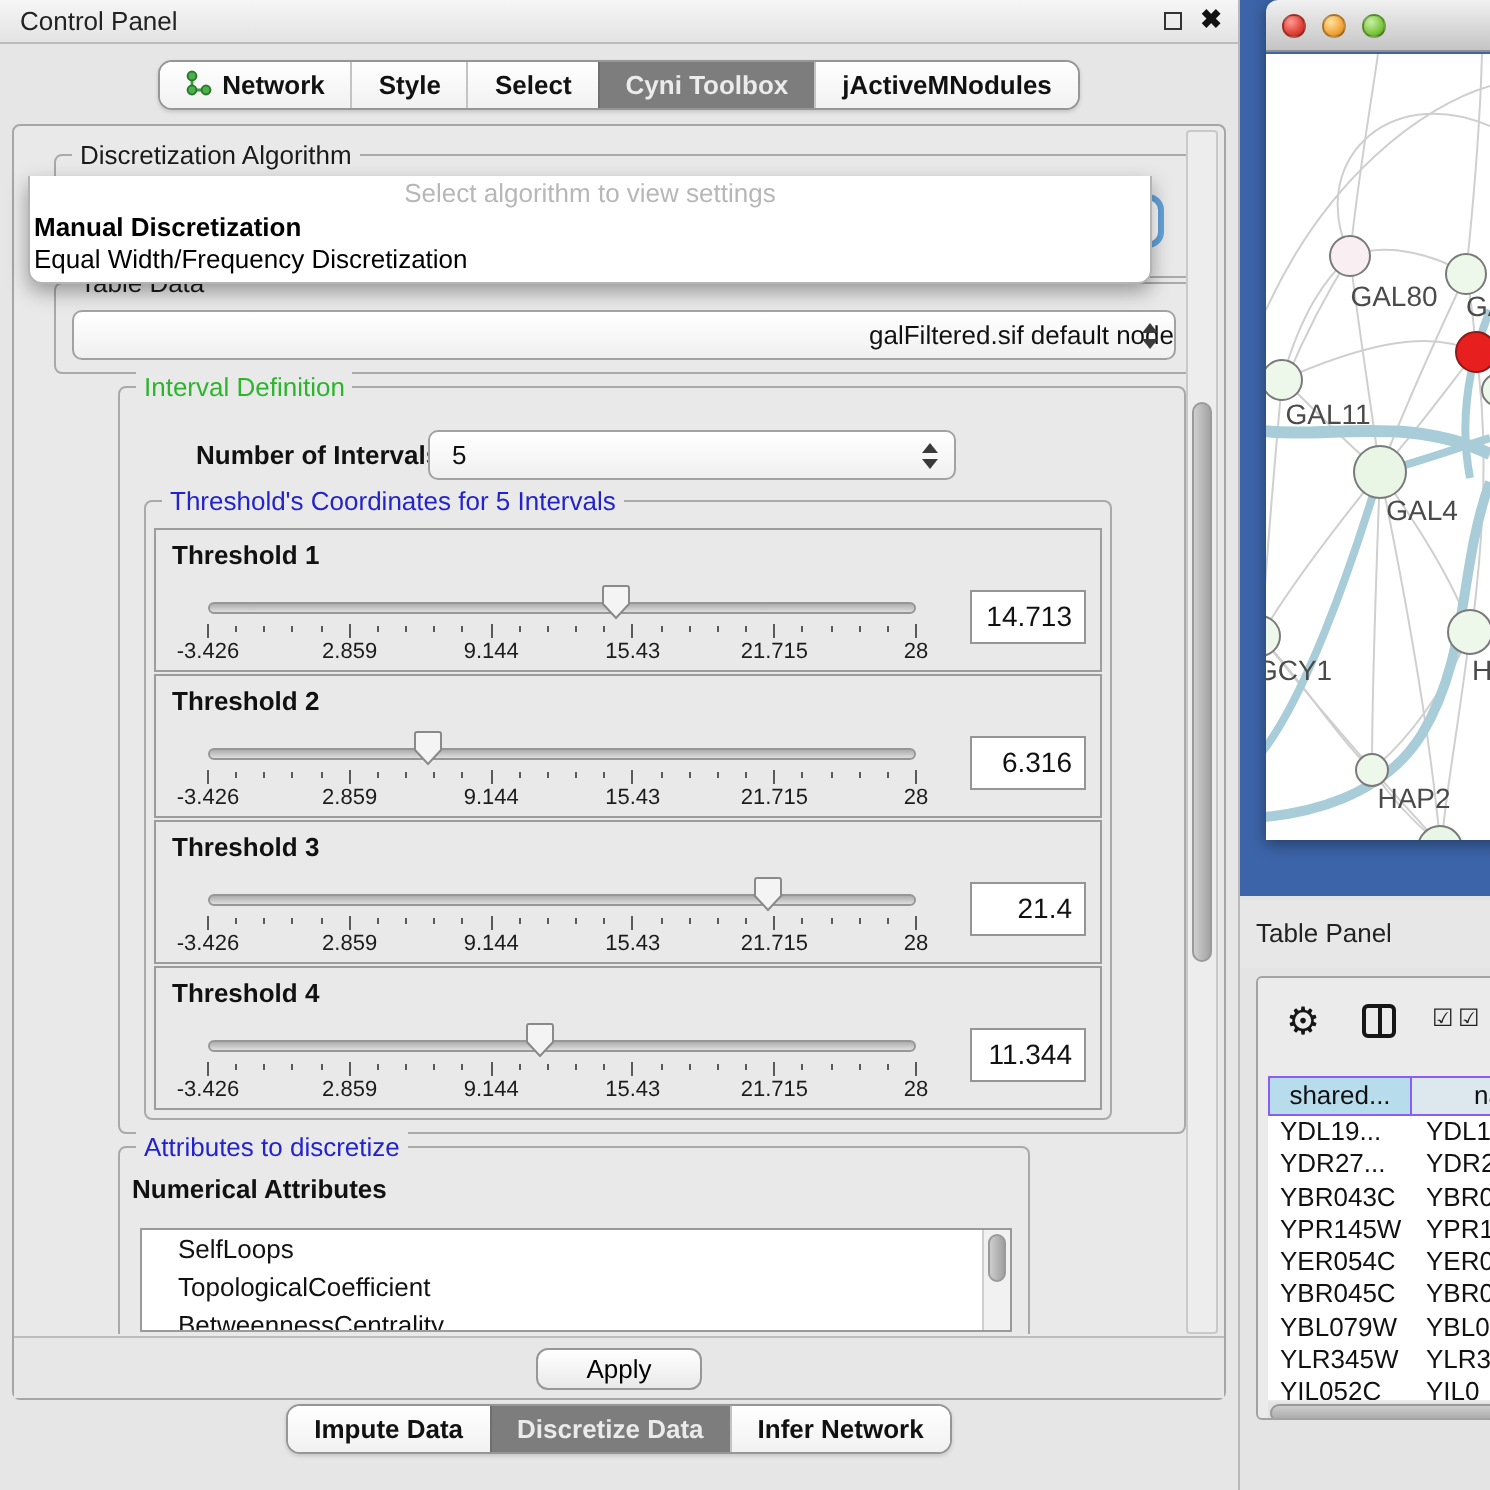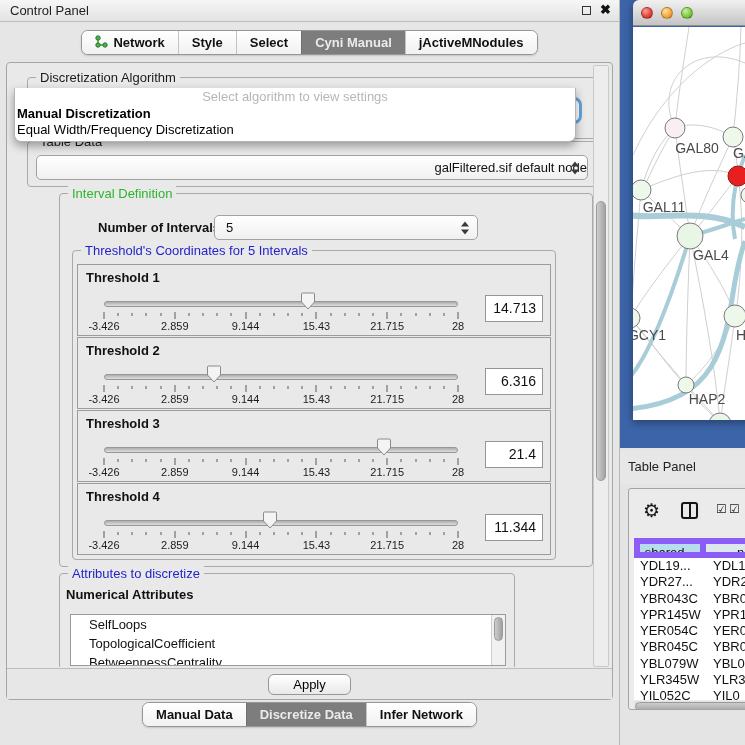--- a/index.html
+++ b/index.html
@@ -117,21 +117,21 @@
   .tp-toolbar { position:absolute; left:0; top:0; width:100%; height:46px; }
   .gear-icon { position:absolute; left:14px; top:10px; font-size:19px; color:#161616; }
   .cols-icon { position:absolute; left:52px; top:13px; width:17px; height:17px;
     border:2px solid #161616; border-radius:3px; }
   .cols-icon::after { content:""; position:absolute; left:5.5px; top:0; width:2px; height:13px; background:#161616; }
   .cb-icon { position:absolute; top:13px; font-size:12px; color:#222; }
   .cb1 { left:87px; } .cb2 { left:100px; }
 
   .tp-table { position:absolute; left:5px; top:49px; right:0; bottom:0; overflow:hidden; }
   .tp-headrow { display:flex; height:20px; }
-  .tp-hcell { border:6px solid #8b5cf6; font-size:13px; text-align:center; line-height:18px;
+  .tp-hcell { border:1px solid #8b5cf6; font-size:13px; text-align:center; line-height:18px;
     overflow:hidden; white-space:nowrap; }
   .tp-hcell.c1 { width:72px; background:#b7dcec; }
   .tp-hcell.c2 { flex:1; background:#dde8ee; border-left:none; text-align:left; padding-left:31px; }
   .tp-rows { height:142px; overflow:hidden; background:#fff; }
   .tp-row { display:flex; height:16.3px; line-height:16.3px; font-size:13px; white-space:nowrap; }
   .tp-cell.c1 { width:72px; padding-left:6px; overflow:hidden; }
   .tp-cell.c2 { flex:1; padding-left:7px; overflow:hidden; }
   .tp-hscroll { position:relative; height:12px; margin-top:1px; background:#e3e3e3; }
   .tp-hscroll .sb-thumb { position:absolute; left:1px; top:1px; height:9px; width:96%;
     border-radius:5px; background:linear-gradient(#cdcdcd,#a8a8a8); border:1px solid #9a9a9a; }
@@ -165,21 +165,21 @@
           </span>
           <span>Network</span>
         </div>
         <div class="tab">
           <span>Style</span>
         </div>
         <div class="tab">
           <span>Select</span>
         </div>
         <div class="tab selected">
-          <span>Cyni Manual</span>
+          <span>Cyni Toolbox</span>
         </div>
         <div class="tab">
           <span>jActiveMNodules</span>
         </div>
       </div>
     </div>
 
     <div class="cp-main">
       <div class="scroll-area">
 
@@ -423,21 +423,21 @@
 
     <div class="algo-popup">
       <div class="popup-placeholder">Select algorithm to view settings</div>
       <div class="popup-opt bold">Manual Discretization</div>
       <div class="popup-opt">Equal Width/Frequency Discretization</div>
     </div>
 
     <div class="tabbar-bottom">
       <div class="tabgroup">
         <div class="tab">
-          <span>Manual Data</span>
+          <span>Impute Data</span>
         </div>
         <div class="tab selected">
           <span>Discretize Data</span>
         </div>
         <div class="tab">
           <span>Infer Network</span>
         </div>
       </div>
     </div>
   </div>

